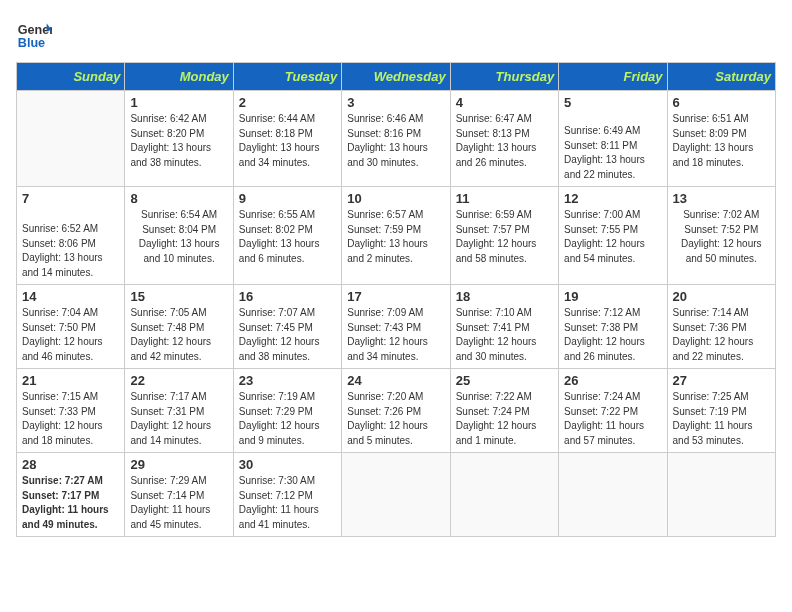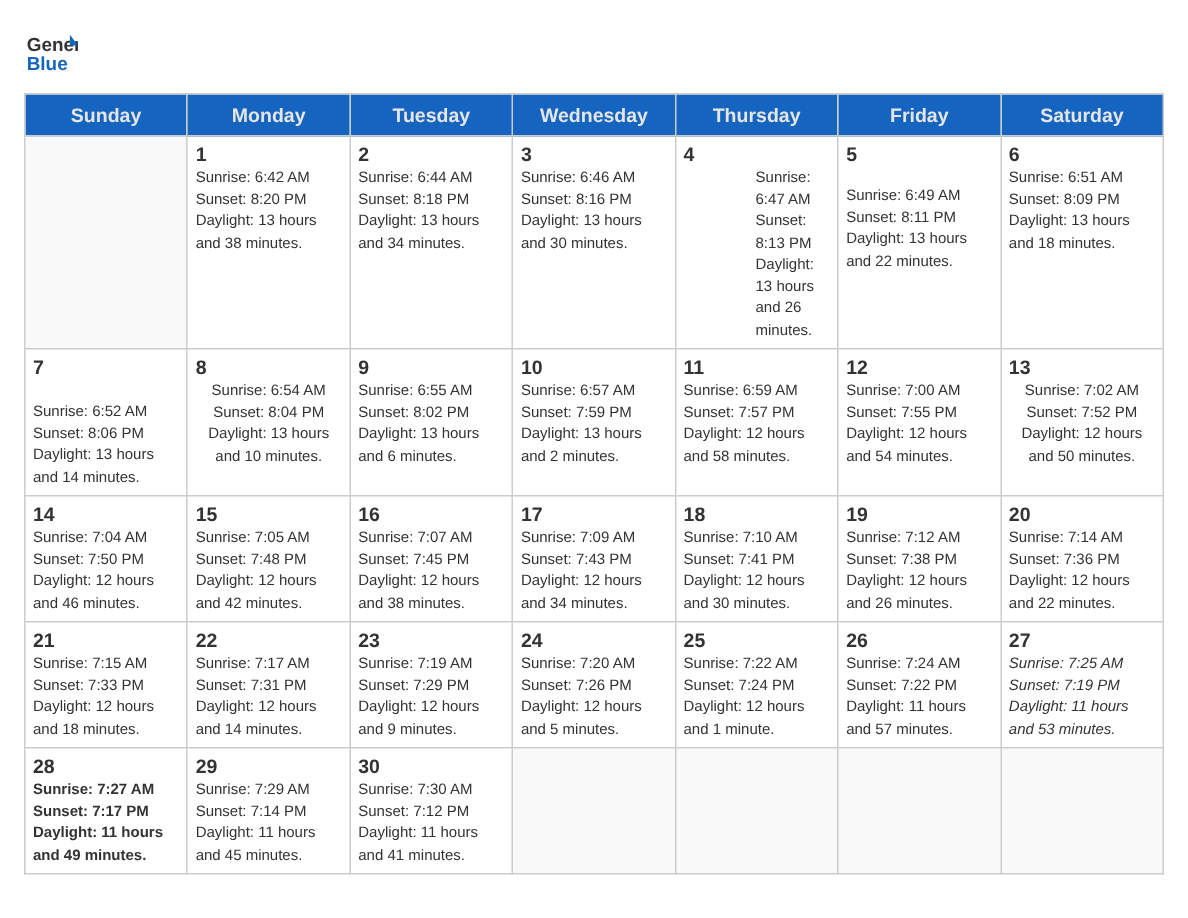--- a/index.html
+++ b/index.html
@@ -37,26 +37,27 @@
       font-size: 14px;
       color: #555;
     }
     table {
       width: 100%;
       border-collapse: collapse;
       table-layout: fixed;
     }
     th {
       background-color: #1565c0;
-      color: #e5e5e5;
+      color: #bef264;
       font-size: 13px;
       font-weight: bold;
       padding: 6px 4px;
-      text-align: center;
+      text-align: right;
       border: 1px solid #ccc;
+      font-style: italic;
     }
     td {
       border: 1px solid #ccc;
       vertical-align: top;
       padding: 4px 5px;
       font-size: 11px;
       color: #333;
       height: 80px;
     }
     .day-number {
@@ -124,21 +125,21 @@
         </td>
         <td>
           <span class="day-number">3</span>
           <div class="cell-info" style="white-space: pre-line;">Sunrise: 6:46 AM
 Sunset: 8:16 PM
 Daylight: 13 hours
 and 30 minutes.</div>
         </td>
         <td>
           <span class="day-number">4</span>
-          <div class="cell-info" style="white-space: pre-line; margin-left: 48px;">Sunrise: 6:47 AM
+          <div class="cell-info" style="white-space: pre-line;">Sunrise: 6:47 AM
 Sunset: 8:13 PM
 Daylight: 13 hours
 and 26 minutes.</div>
         </td>
         <td>
           <span class="day-number">5</span>
           <div class="cell-info" style="white-space: pre-line; margin-top: 14px;">Sunrise: 6:49 AM
 Sunset: 8:11 PM
 Daylight: 13 hours
 and 22 minutes.</div>
@@ -291,21 +292,21 @@
         </td>
         <td>
           <span class="day-number">26</span>
           <div class="cell-info" style="white-space: pre-line;">Sunrise: 7:24 AM
 Sunset: 7:22 PM
 Daylight: 11 hours
 and 57 minutes.</div>
         </td>
         <td>
           <span class="day-number">27</span>
-          <div class="cell-info" style="white-space: pre-line; font-style: italic;">Sunrise: 7:25 AM
+          <div class="cell-info" style="white-space: pre-line;">Sunrise: 7:25 AM
 Sunset: 7:19 PM
 Daylight: 11 hours
 and 53 minutes.</div>
         </td>
       </tr>
       <tr>
         <td>
           <span class="day-number">28</span>
           <div class="cell-info" style="white-space: pre-line; font-weight: bold;">Sunrise: 7:27 AM
 Sunset: 7:17 PM

